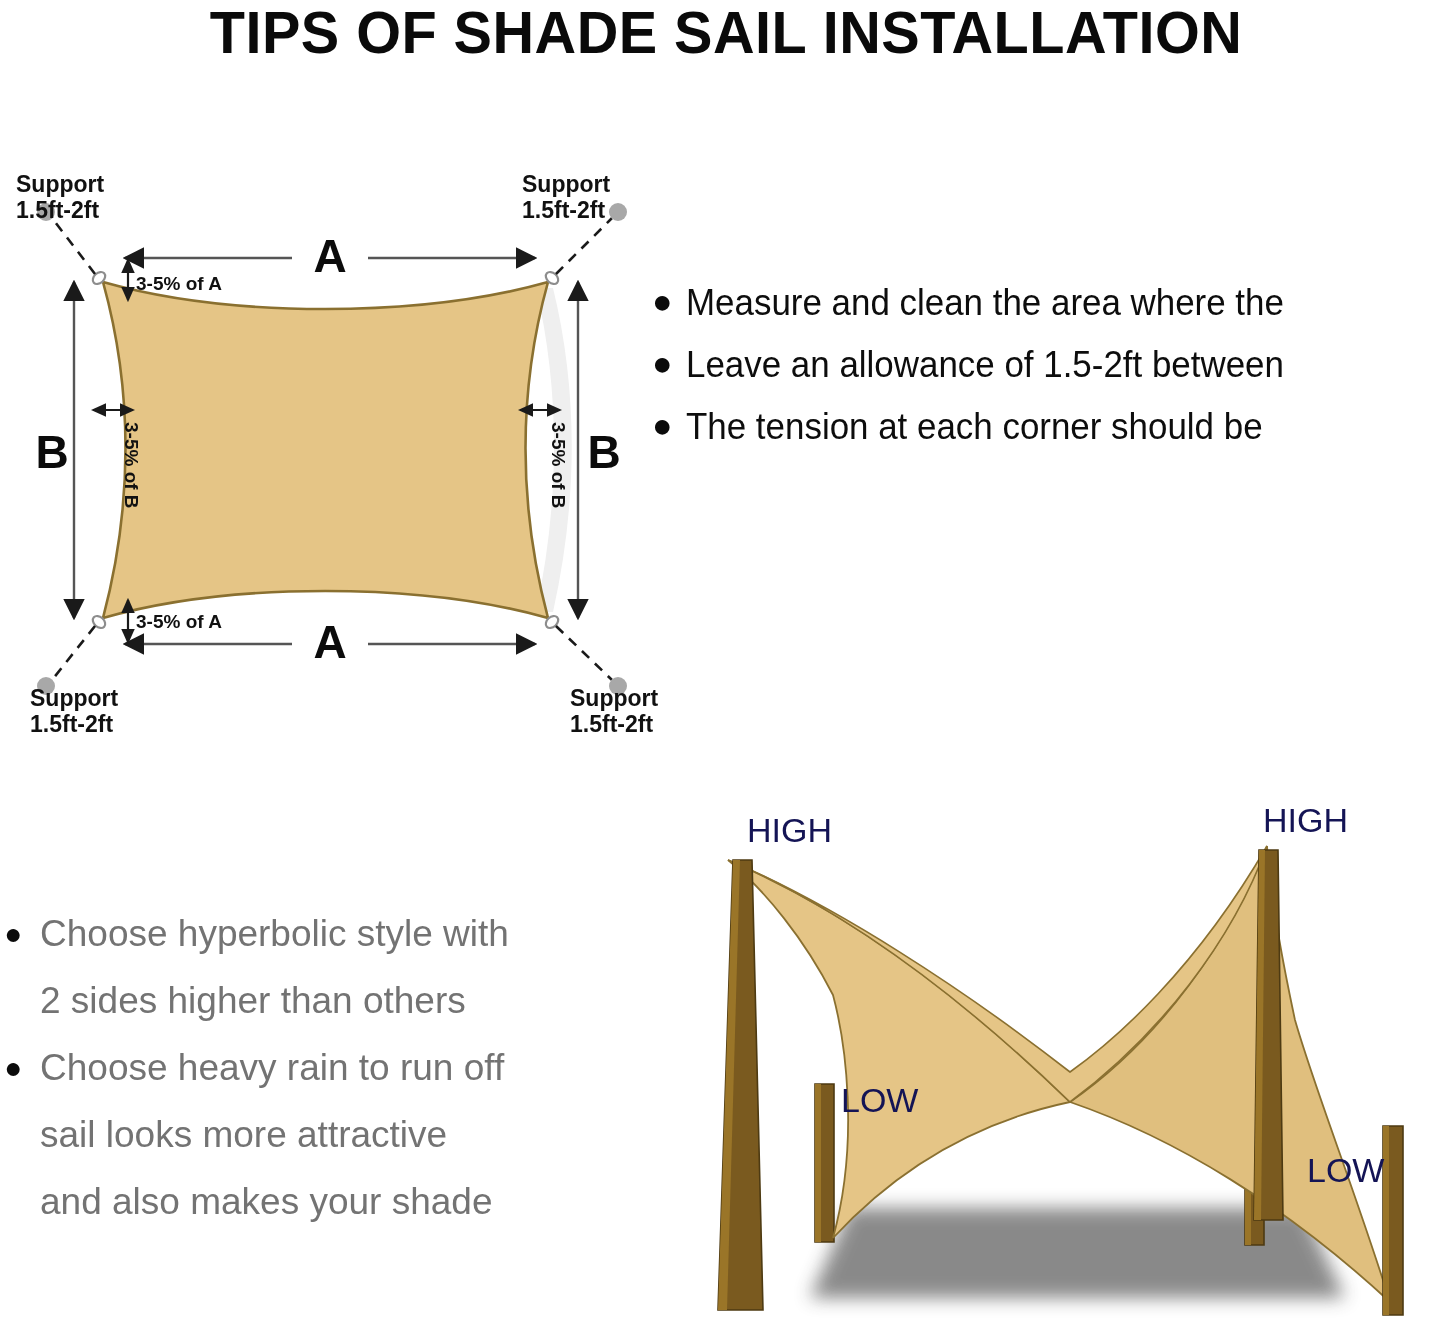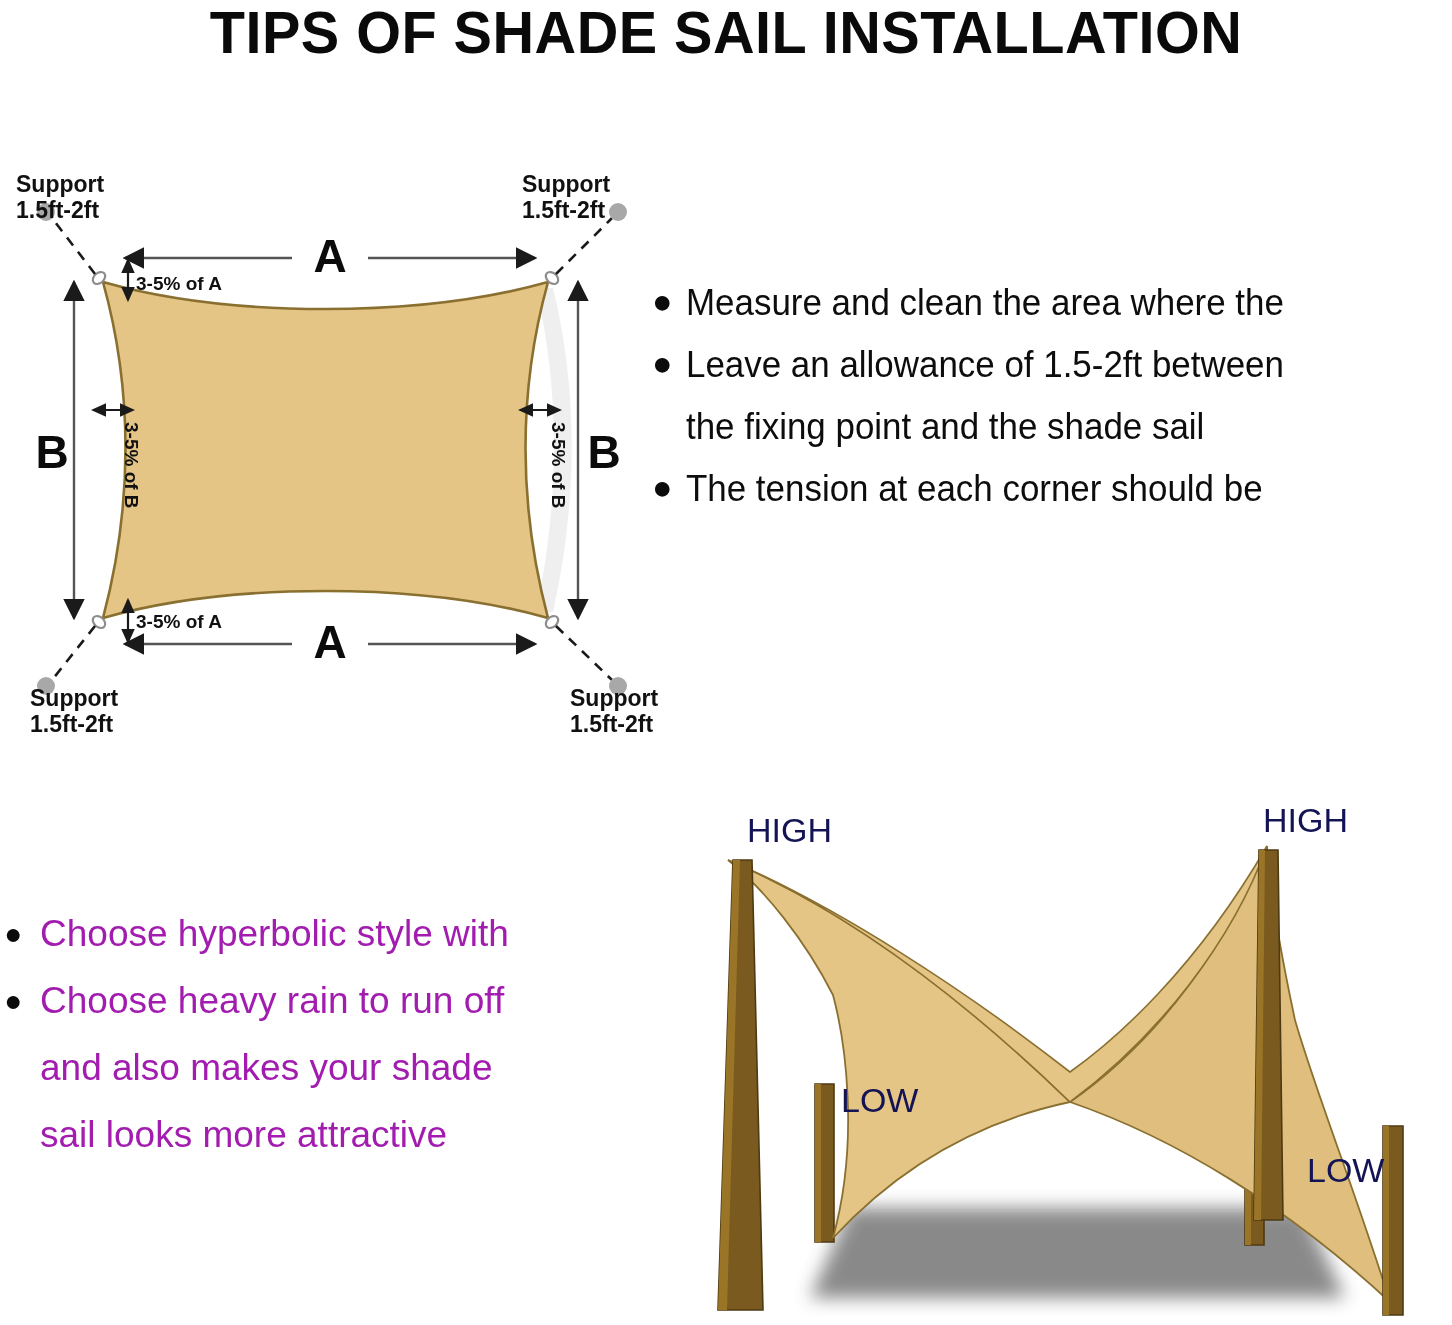--- a/index.html
+++ b/index.html
@@ -91,21 +91,21 @@
     width: 36px;
     font-size: 30px;
     line-height: 67px;
     color: #0b0b0b;
   }
   .style-text {
     flex: 1 1 auto;
     font-family: "Liberation Sans", sans-serif;
     font-size: 37px;
     line-height: 67px;
-    color: #a21caf;
+    color: #737373;
     white-space: nowrap;
   }
 
   
   #hyper-diagram {
     position: absolute;
     left: 655px;
     top: 790px;
     width: 795px;
     height: 535px;
@@ -225,49 +225,49 @@
 
     <div class="tip-row">
       <span class="tip-bullet">●</span>
       <span class="tip-text">Measure and clean the area where the</span>
     </div>
 
     <div class="tip-row">
       <span class="tip-bullet">●</span>
       <span class="tip-text">Leave an allowance of 1.5-2ft between</span>
     </div>
-    <div class="tip-row">
-      <span class="tip-bullet"></span>
-      <span class="tip-text">the fixing point and the shade sail</span>
-    </div>
 
     <div class="tip-row">
       <span class="tip-bullet">●</span>
       <span class="tip-text">The tension at each corner should be</span>
     </div>
   </div>
 
   <div id="style-list">
 
     <div class="style-row">
       <span class="style-bullet">●</span>
       <span class="style-text">Choose hyperbolic style with</span>
     </div>
+    <div class="style-row">
+      <span class="style-bullet"></span>
+      <span class="style-text">2 sides higher than others</span>
+    </div>
 
     <div class="style-row">
       <span class="style-bullet">●</span>
       <span class="style-text">Choose heavy rain to run off</span>
     </div>
     <div class="style-row">
       <span class="style-bullet"></span>
+      <span class="style-text">sail looks more attractive</span>
+    </div>
+    <div class="style-row">
+      <span class="style-bullet"></span>
       <span class="style-text">and also makes your shade</span>
-    </div>
-    <div class="style-row">
-      <span class="style-bullet"></span>
-      <span class="style-text">sail looks more attractive</span>
     </div>
   </div>
 
   <div id="hyper-diagram">
     <svg width="795" height="535" viewBox="0 0 795 535" xmlns="http://www.w3.org/2000/svg">
       <defs>
         <filter id="soft-shadow" x="-20%" y="-40%" width="140%" height="200%">
           <feGaussianBlur stdDeviation="9"></feGaussianBlur>
         </filter>
       </defs>

